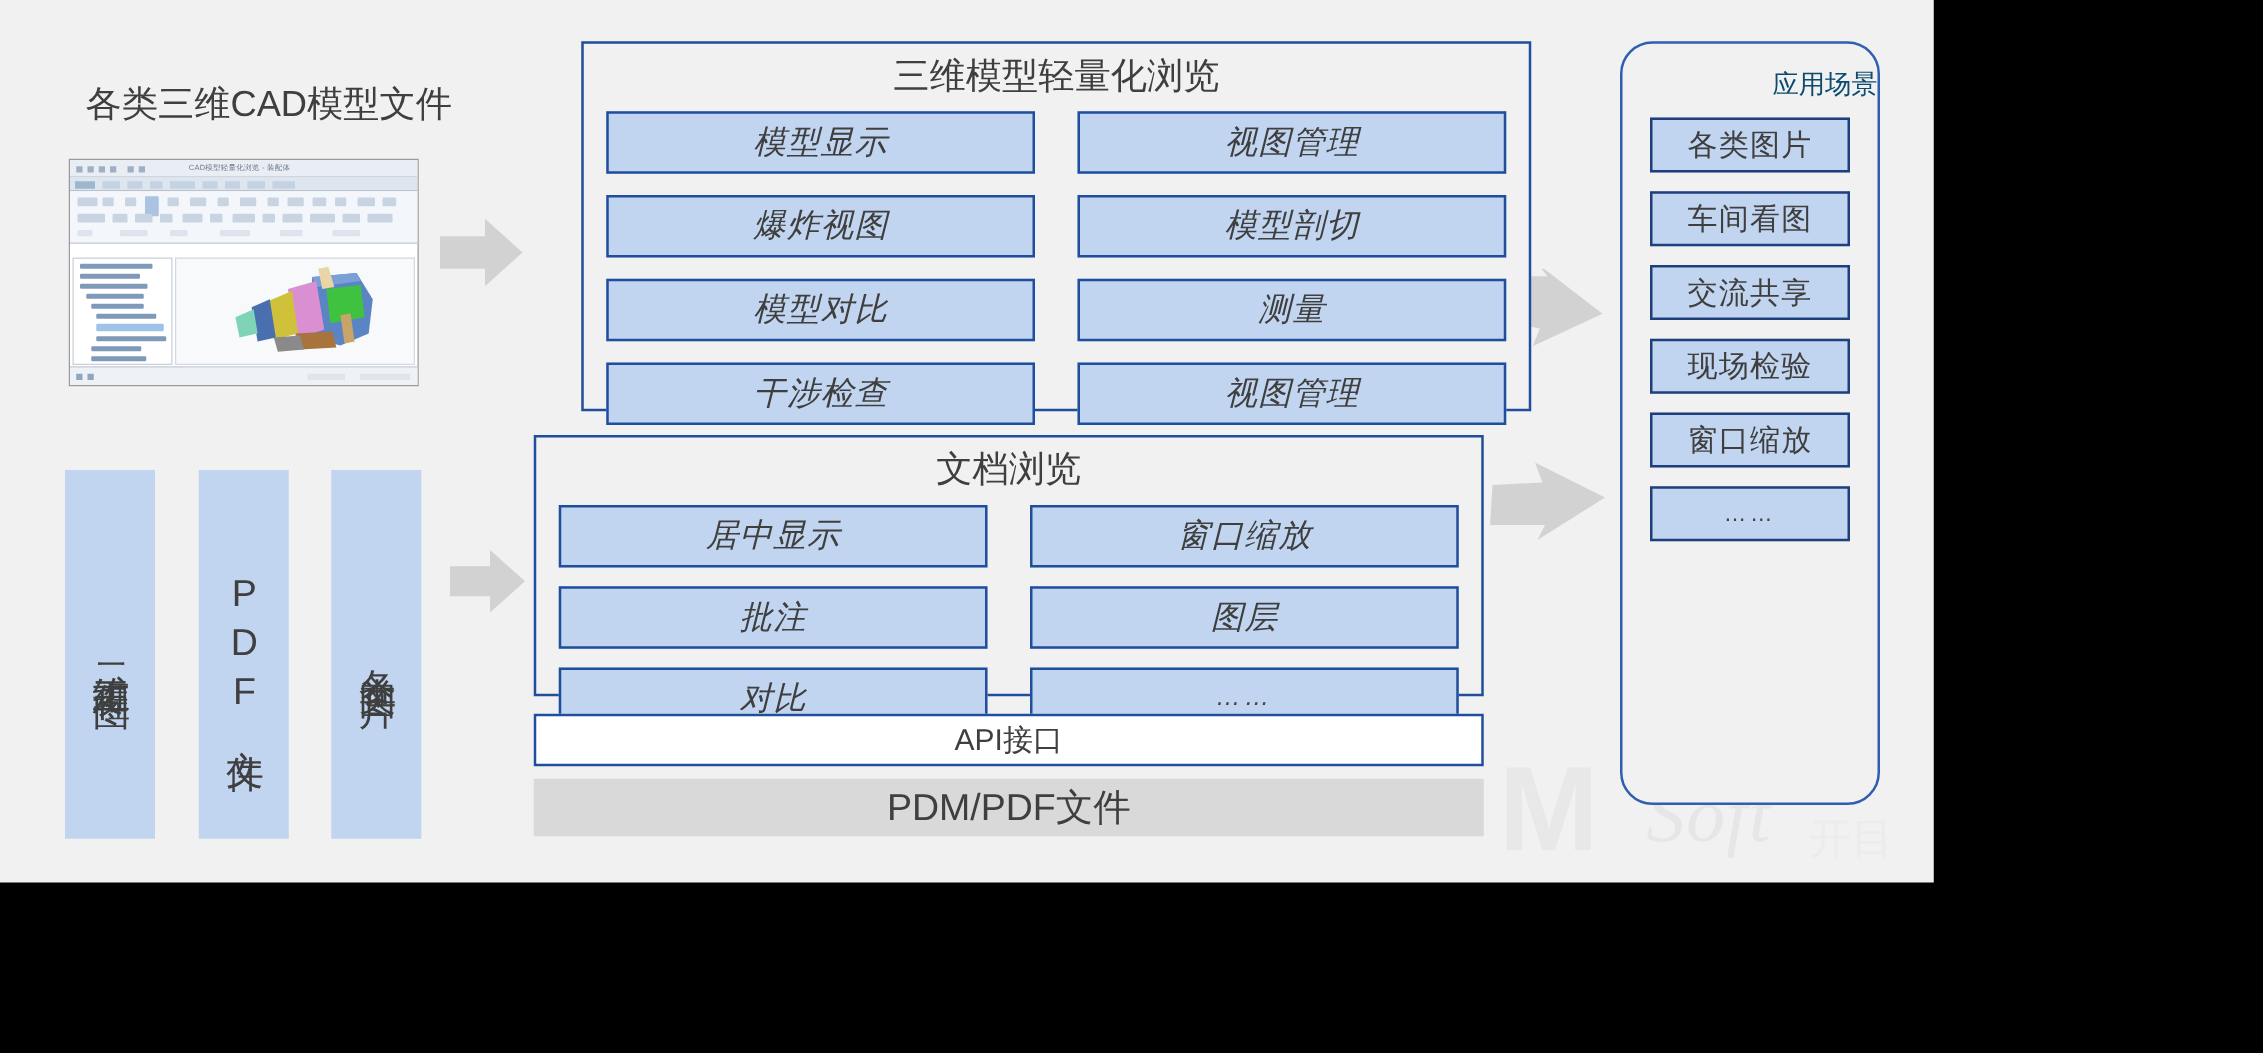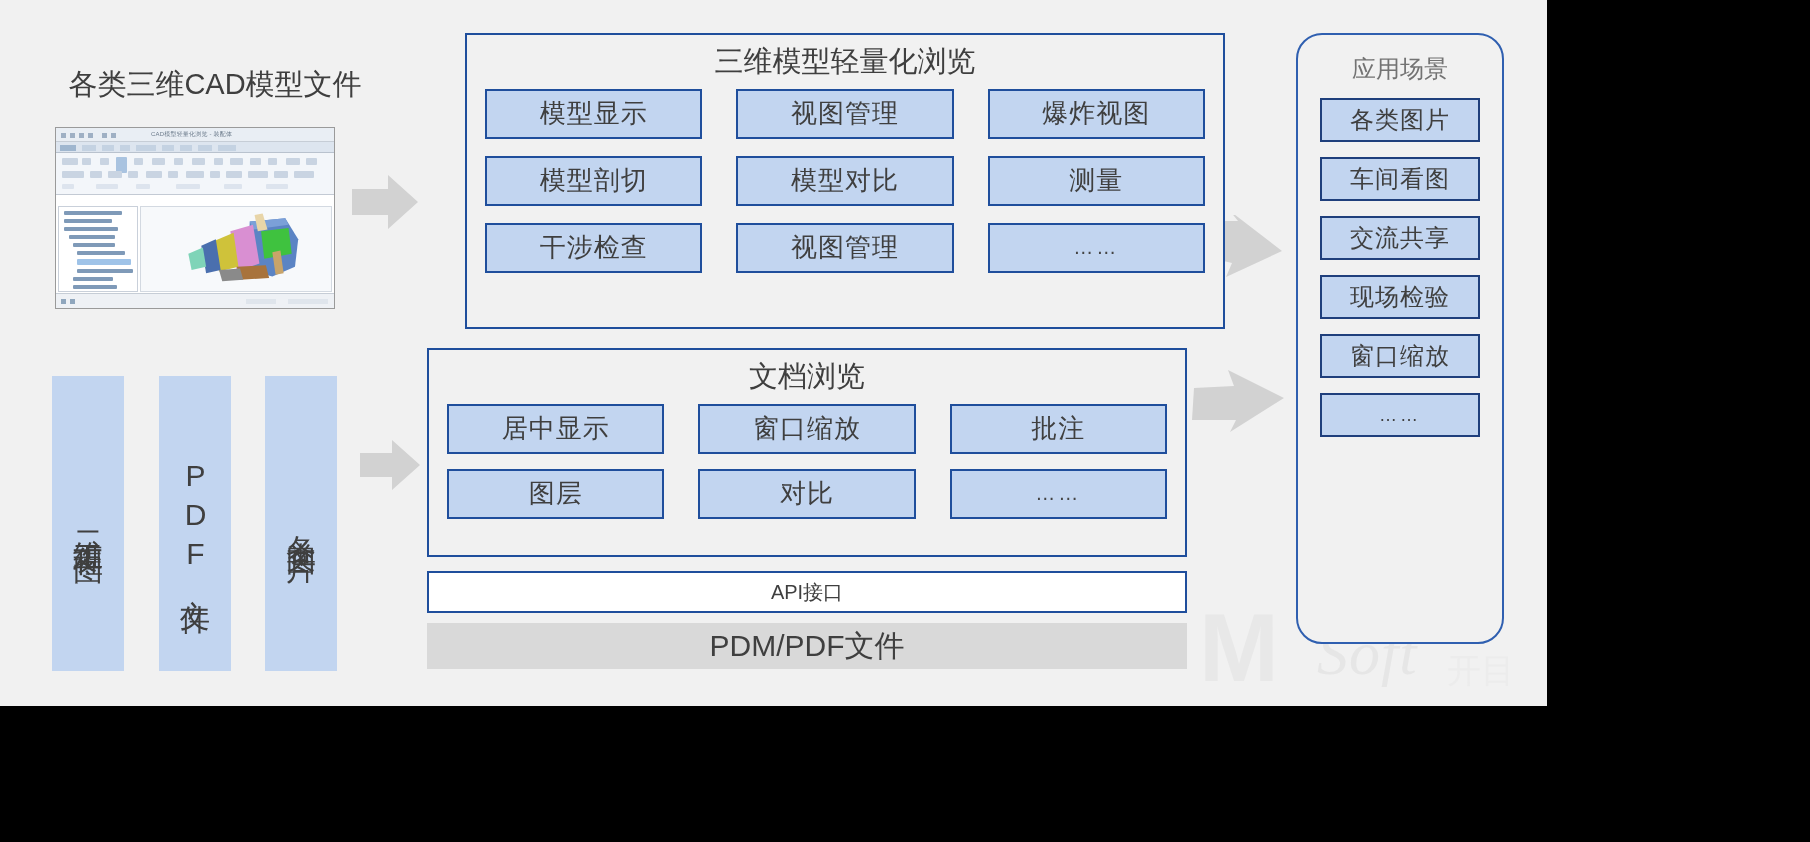--- a/index.html
+++ b/index.html
@@ -172,24 +172,25 @@
   }
   .panel-title {
     text-align: center;
     font-size: 29px;
     color: #3f3f3f;
     margin-top: 9px;
     line-height: 1.2;
   }
   .grid {
     display: grid;
-    grid-template-columns: repeat(3, 1fr);
+    grid-template-columns: repeat(2, 1fr);
     column-gap: 34px;
     row-gap: 17px;
     padding: 10px 18px 16px 18px;
+    font-style: italic;
   }
   .cell {
     height: 50px;
     background: #c2d5f0;
     border: 2px solid #1f4e9c;
     display: flex;
     align-items: center;
     justify-content: center;
     font-size: 26px;
     color: #3f3f3f;
@@ -197,21 +198,21 @@
   }
   .cell.dots { font-size: 20px; letter-spacing: 3px; color: #444; }
 
   .bar-api {
     position: absolute;
     background: #ffffff;
     border: 2px solid #1f4e9c;
     display: flex;
     align-items: center;
     justify-content: center;
-    font-size: 20px;
+    font-size: 24px;
     color: #3f3f3f;
   }
   .bar-pdm {
     position: absolute;
     background: #d9d9d9;
     display: flex;
     align-items: center;
     justify-content: center;
     font-size: 30px;
     color: #3f3f3f;
@@ -221,23 +222,23 @@
   .scen-panel {
     position: absolute;
     left: 1296px; top: 33px;
     width: 208px;
     height: 611px;
     background: #f1f1f1;
     border: 2px solid #2f5fb0;
     border-radius: 26px;
   }
   .scen-title {
-    text-align: center;
-    font-size: 24px;
-    color: #737373;
+    text-align: right;
+    font-size: 21px;
+    color: #0c4a6e;
     margin-top: 18px;
   }
   .scen-list {
     margin-top: 13px;
     padding: 0 22px;
     display: flex;
     flex-direction: column;
     gap: 15px;
   }
   .scen-item {

